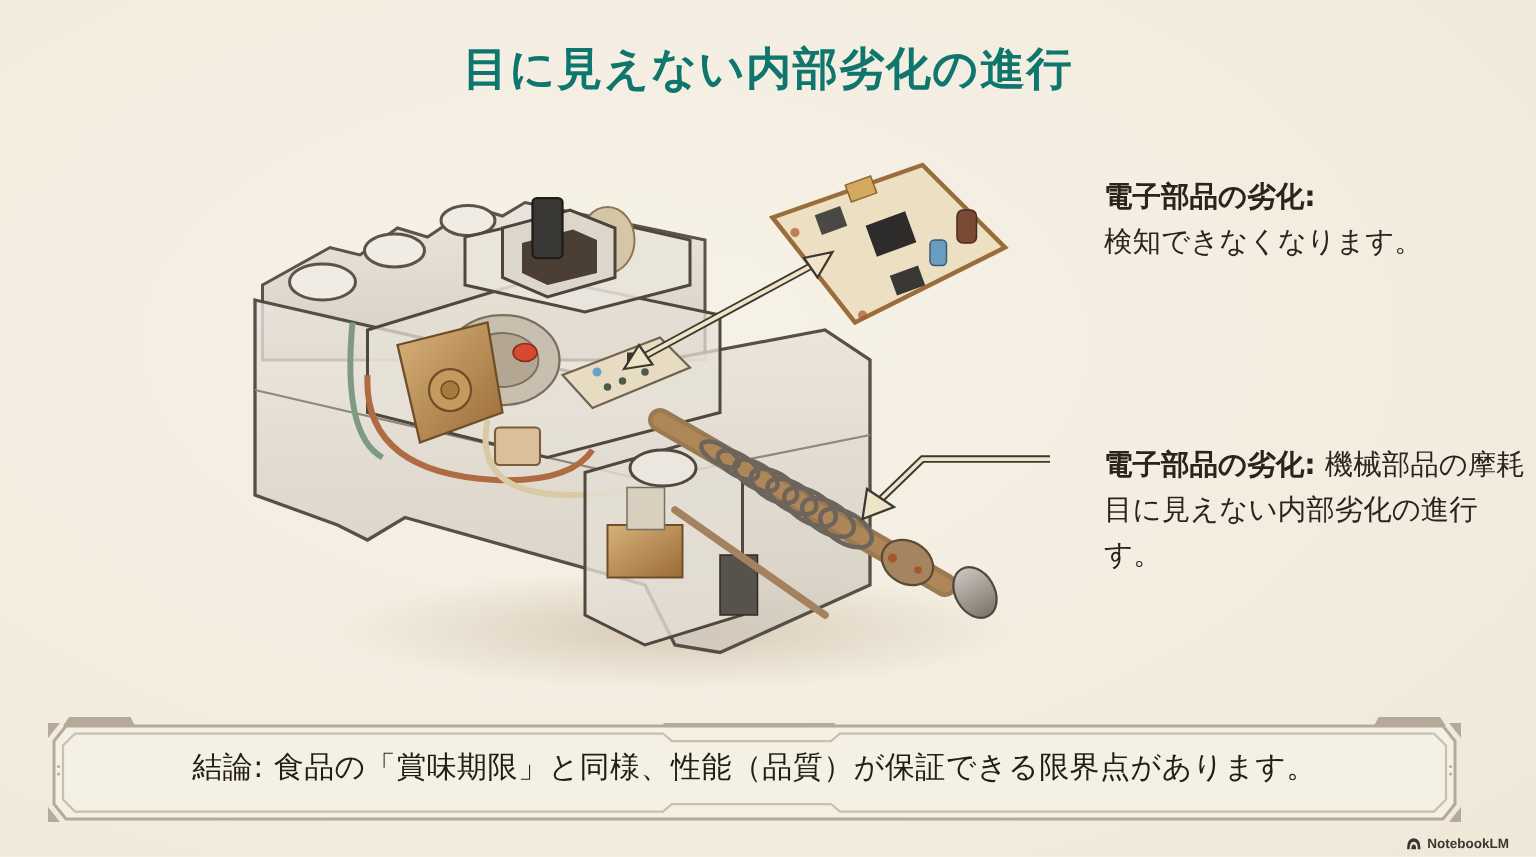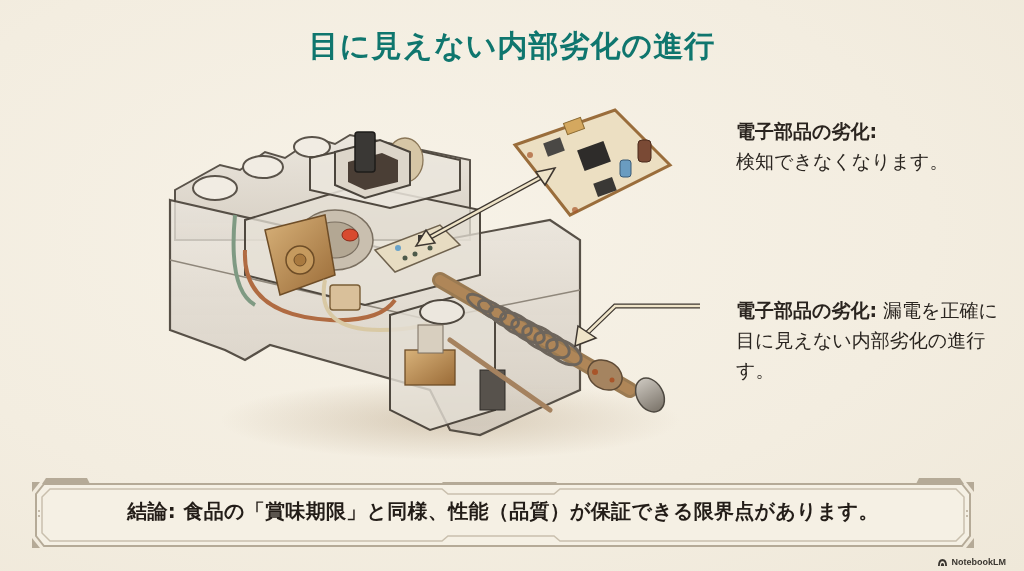--- a/index.html
+++ b/index.html
@@ -54,21 +54,21 @@
       position: absolute;
       left: 32px; top: 478px;
       width: 942px; height: 70px;
     }
     .banner svg { position: absolute; inset: 0; width: 100%; height: 100%; }
     .banner-text {
       position: absolute;
       left: 0; right: 0; top: 20px;
       text-align: center;
       font-size: 20px;
-      font-weight: bold;
+      font-weight: normal;
       color: #231d18;
       letter-spacing: 0.3px;
     }
 
     .watermark {
       position: absolute;
       right: 18px; bottom: 4px;
       display: flex; align-items: flex-end; gap: 4px;
       font-size: 9px;
       font-weight: bold;
@@ -209,21 +209,21 @@
     </g>
   </svg>
 </div>
 
 <div class="callout callout-electronic">
   <div class="head">電子部品の劣化:</div>
   <div>検知できなくなります。</div>
 </div>
 
 <div class="callout callout-mechanical">
-  <div><span class="head">電子部品の劣化:</span><span> 漏電を正確に</span></div>
+  <div><span class="head">電子部品の劣化:</span><span> 機械部品の摩耗</span></div>
   <div>目に見えない内部劣化の進行</div>
   <div>す。</div>
 </div>
 
 <div class="banner">
   <svg viewBox="0 0 942 70" preserveAspectRatio="none" xmlns="http://www.w3.org/2000/svg">
 
     <path d="M14 0 L55 0 L58 6 L10 6 Z" fill="#b5aa97"></path>
     <path d="M887 0 L928 0 L932 6 L884 6 Z" fill="#b5aa97"></path>
     <path d="M410 4 L525 4 L518 12 L417 12 Z" fill="#b5aa97"></path>

